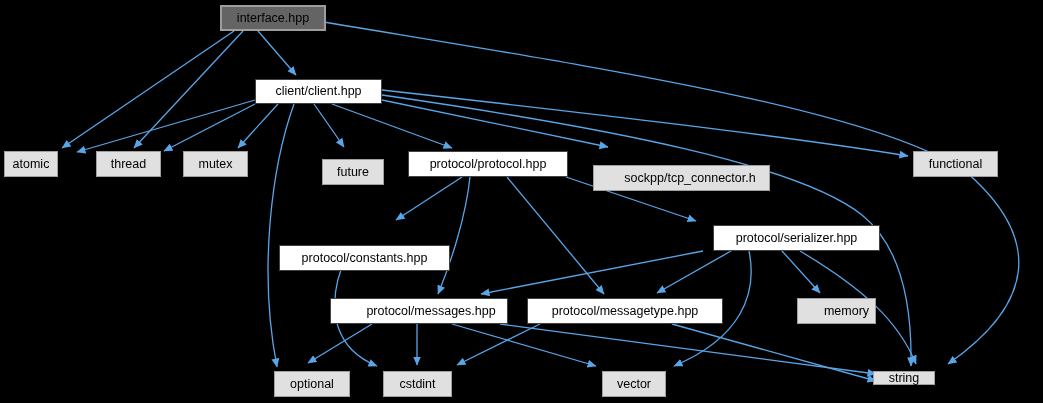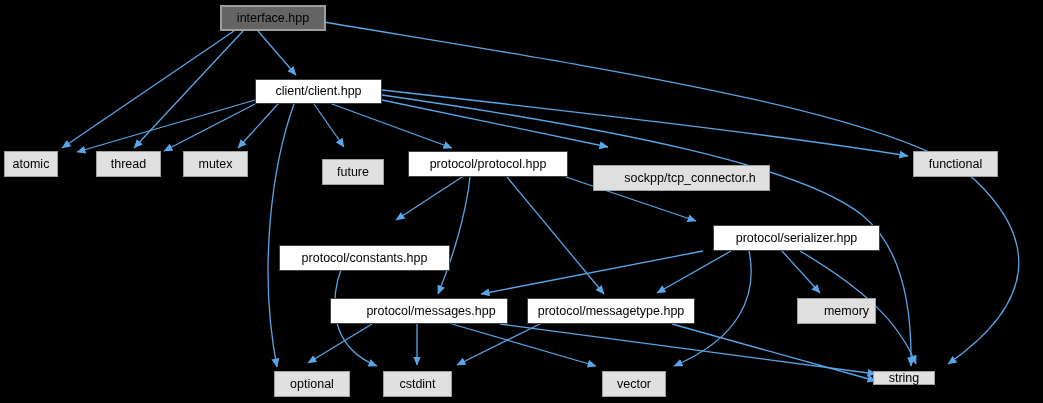--- a/index.html
+++ b/index.html
@@ -89,20 +89,20 @@
       <div class="node system" style="left: 4px; top: 151px; width: 54px; height: 26px;">atomic</div>
       <div class="node system" style="left: 96px; top: 151px; width: 65px; height: 26px;">thread</div>
       <div class="node system" style="left: 183px; top: 151px; width: 65px; height: 26px;">mutex</div>
       <div class="node system" style="left: 322px; top: 159px; width: 62px; height: 26px;">future</div>
       <div class="node internal" style="left: 408px; top: 151px; width: 160px; height: 26px;">protocol/protocol.hpp</div>
       <div class="node system" style="left: 593px; top: 165px; width: 177px; height: 26px; padding-left: 17px;">sockpp/tcp_connector.h</div>
       <div class="node system" style="left: 913px; top: 151px; width: 85px; height: 26px;">functional</div>
       <div class="node internal" style="left: 279px; top: 225px; width: 171px; height: 26px; margin-top: 20px;">protocol/constants.hpp</div>
       <div class="node internal" style="left: 665px; top: 225px; width: 167px; height: 26px; margin-left: 48px;">protocol/serializer.hpp</div>
       <div class="node internal" style="left: 330px; top: 298px; width: 178px; height: 26px; padding-left: 24px;">protocol/messages.hpp</div>
-      <div class="node internal" style="left: 527px; top: 298px; width: 168px; height: 26px;">protocol/messagetype.hpp</div>
+      <div class="node internal" style="left: 527px; top: 298px; width: 196px; height: 26px;">protocol/messagetype.hpp</div>
       <div class="node system" style="left: 797px; top: 298px; width: 79px; height: 26px; padding-left: 20px;">memory</div>
       <div class="node system" style="left: 244px; top: 371px; width: 76px; height: 26px; margin-left: 30px;">optional</div>
       <div class="node system" style="left: 383px; top: 371px; width: 69px; height: 26px;">cstdint</div>
       <div class="node system" style="left: 602px; top: 371px; width: 64px; height: 26px;">vector</div>
       <div class="node system" style="left: 873px; top: 371px; width: 62px; height: 14px;">string</div>
     </div>
 </div>
 
 </body></html>

